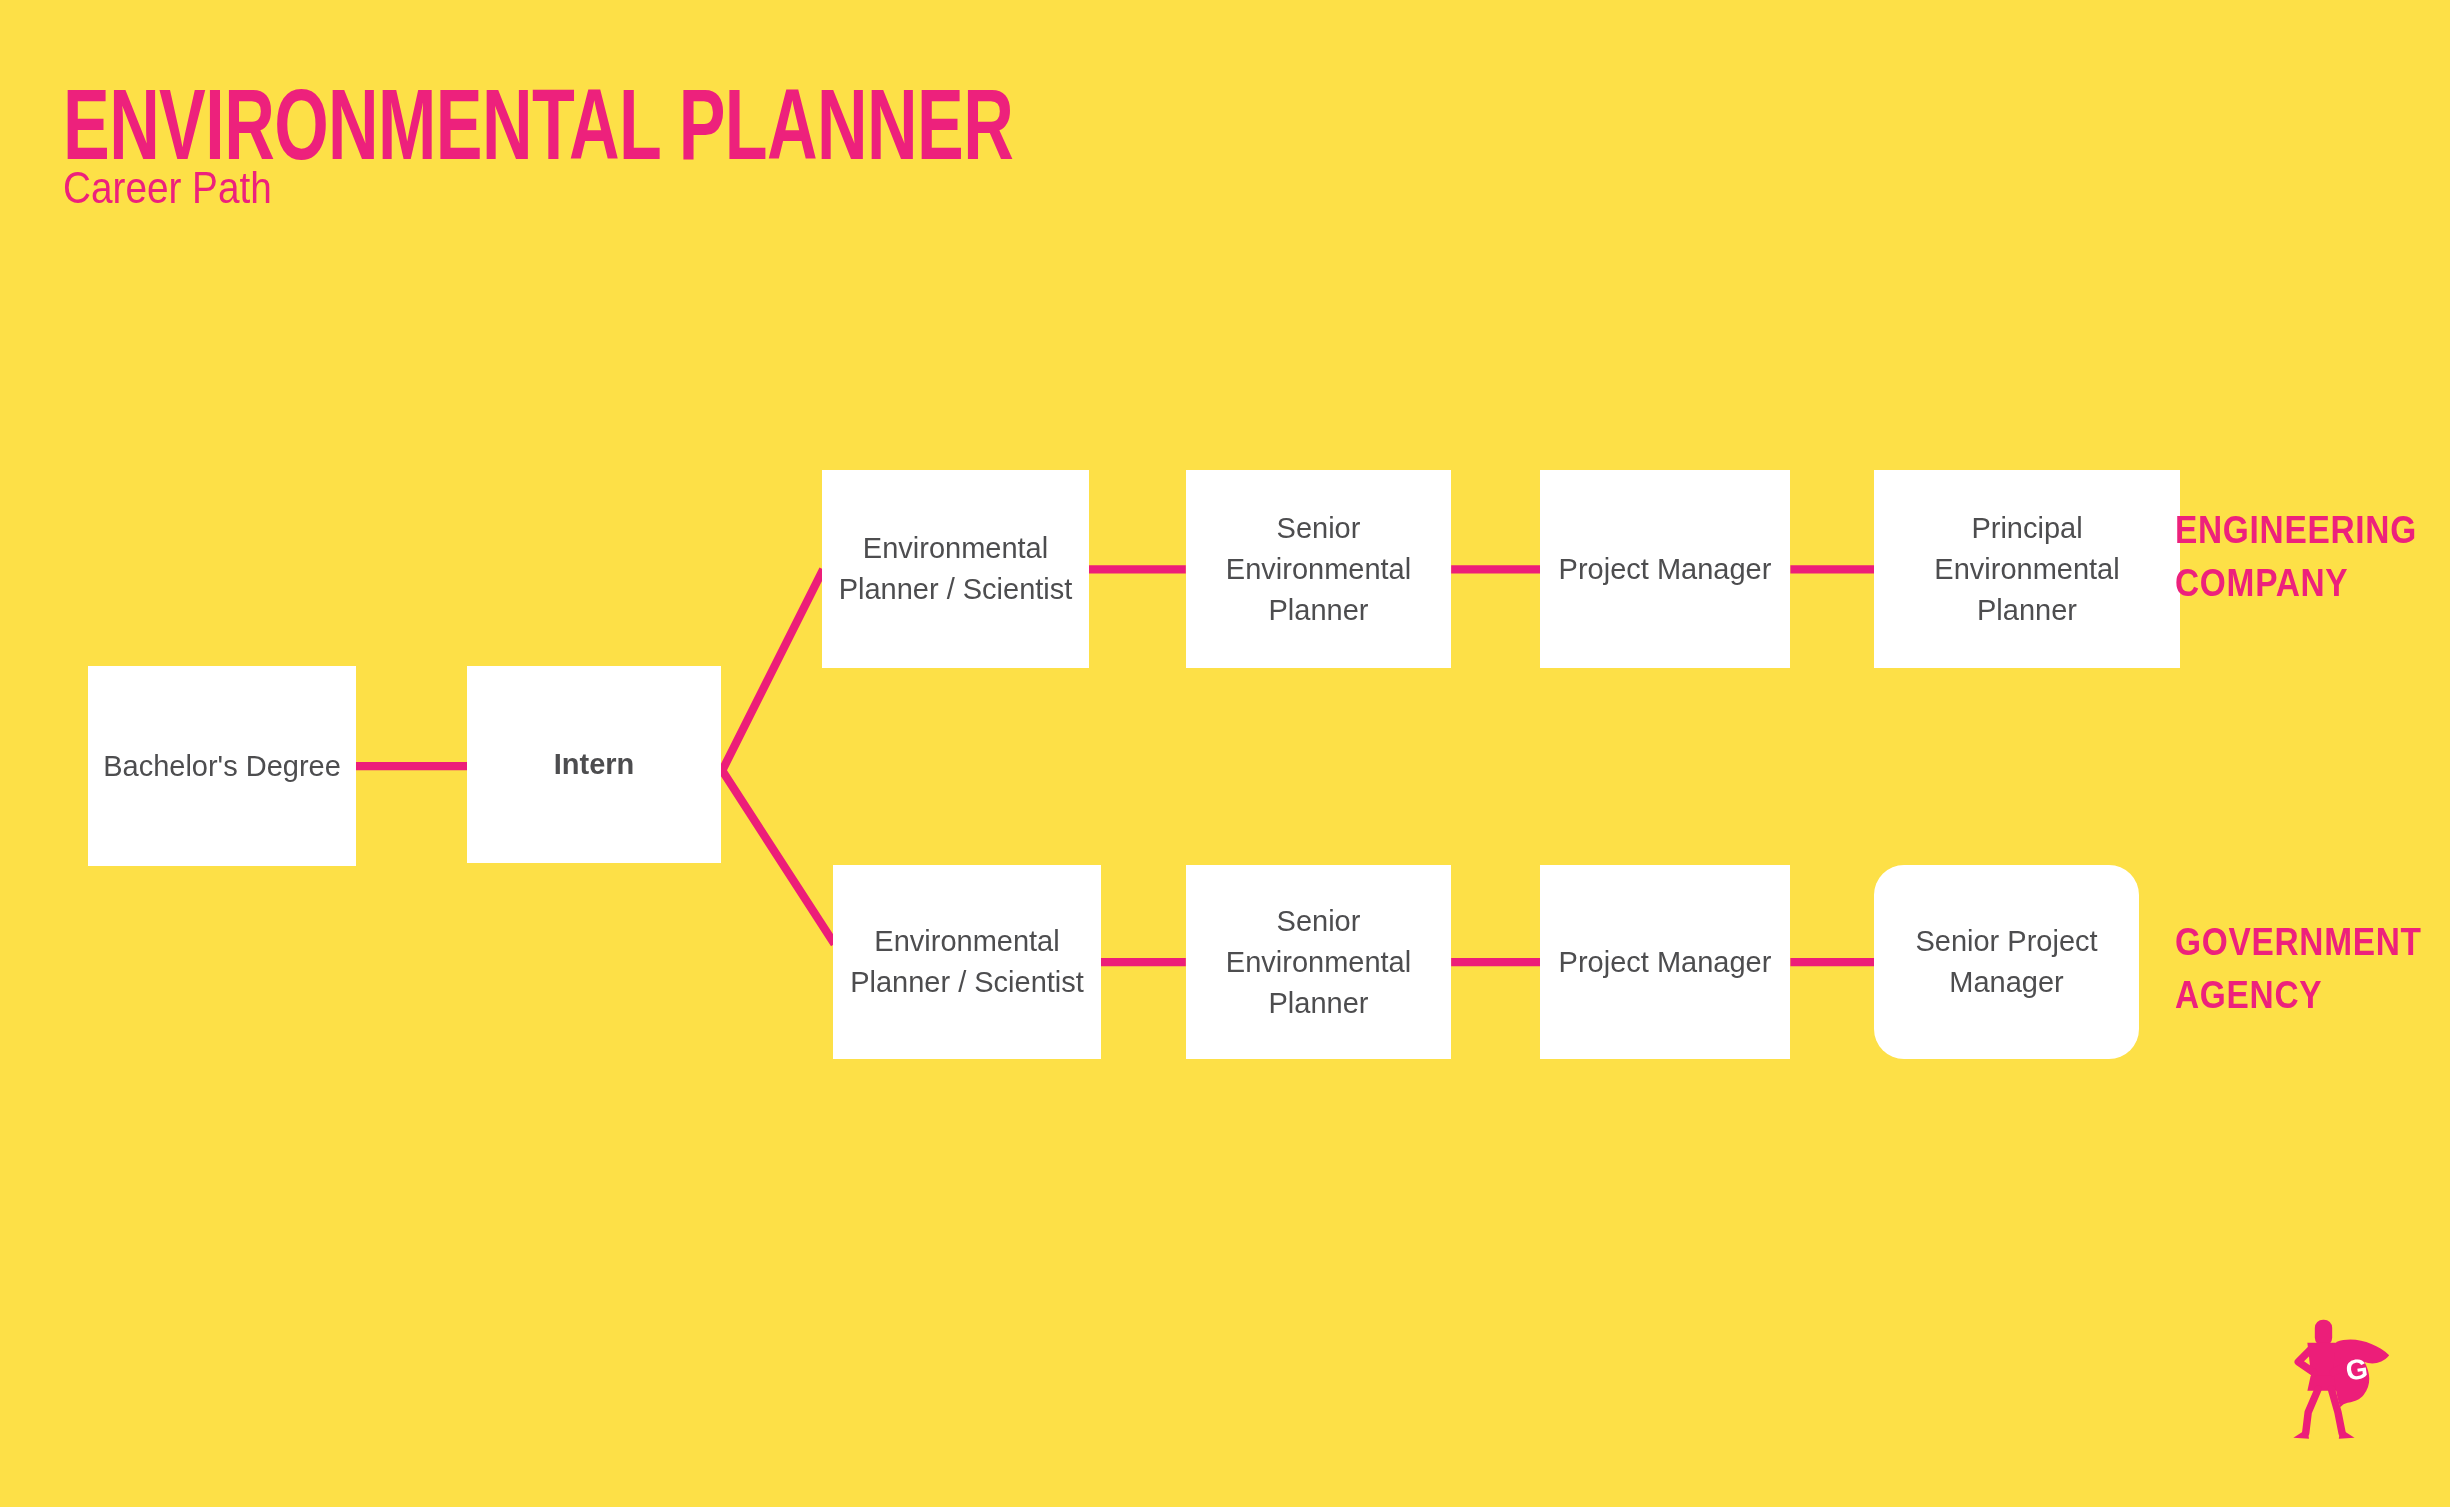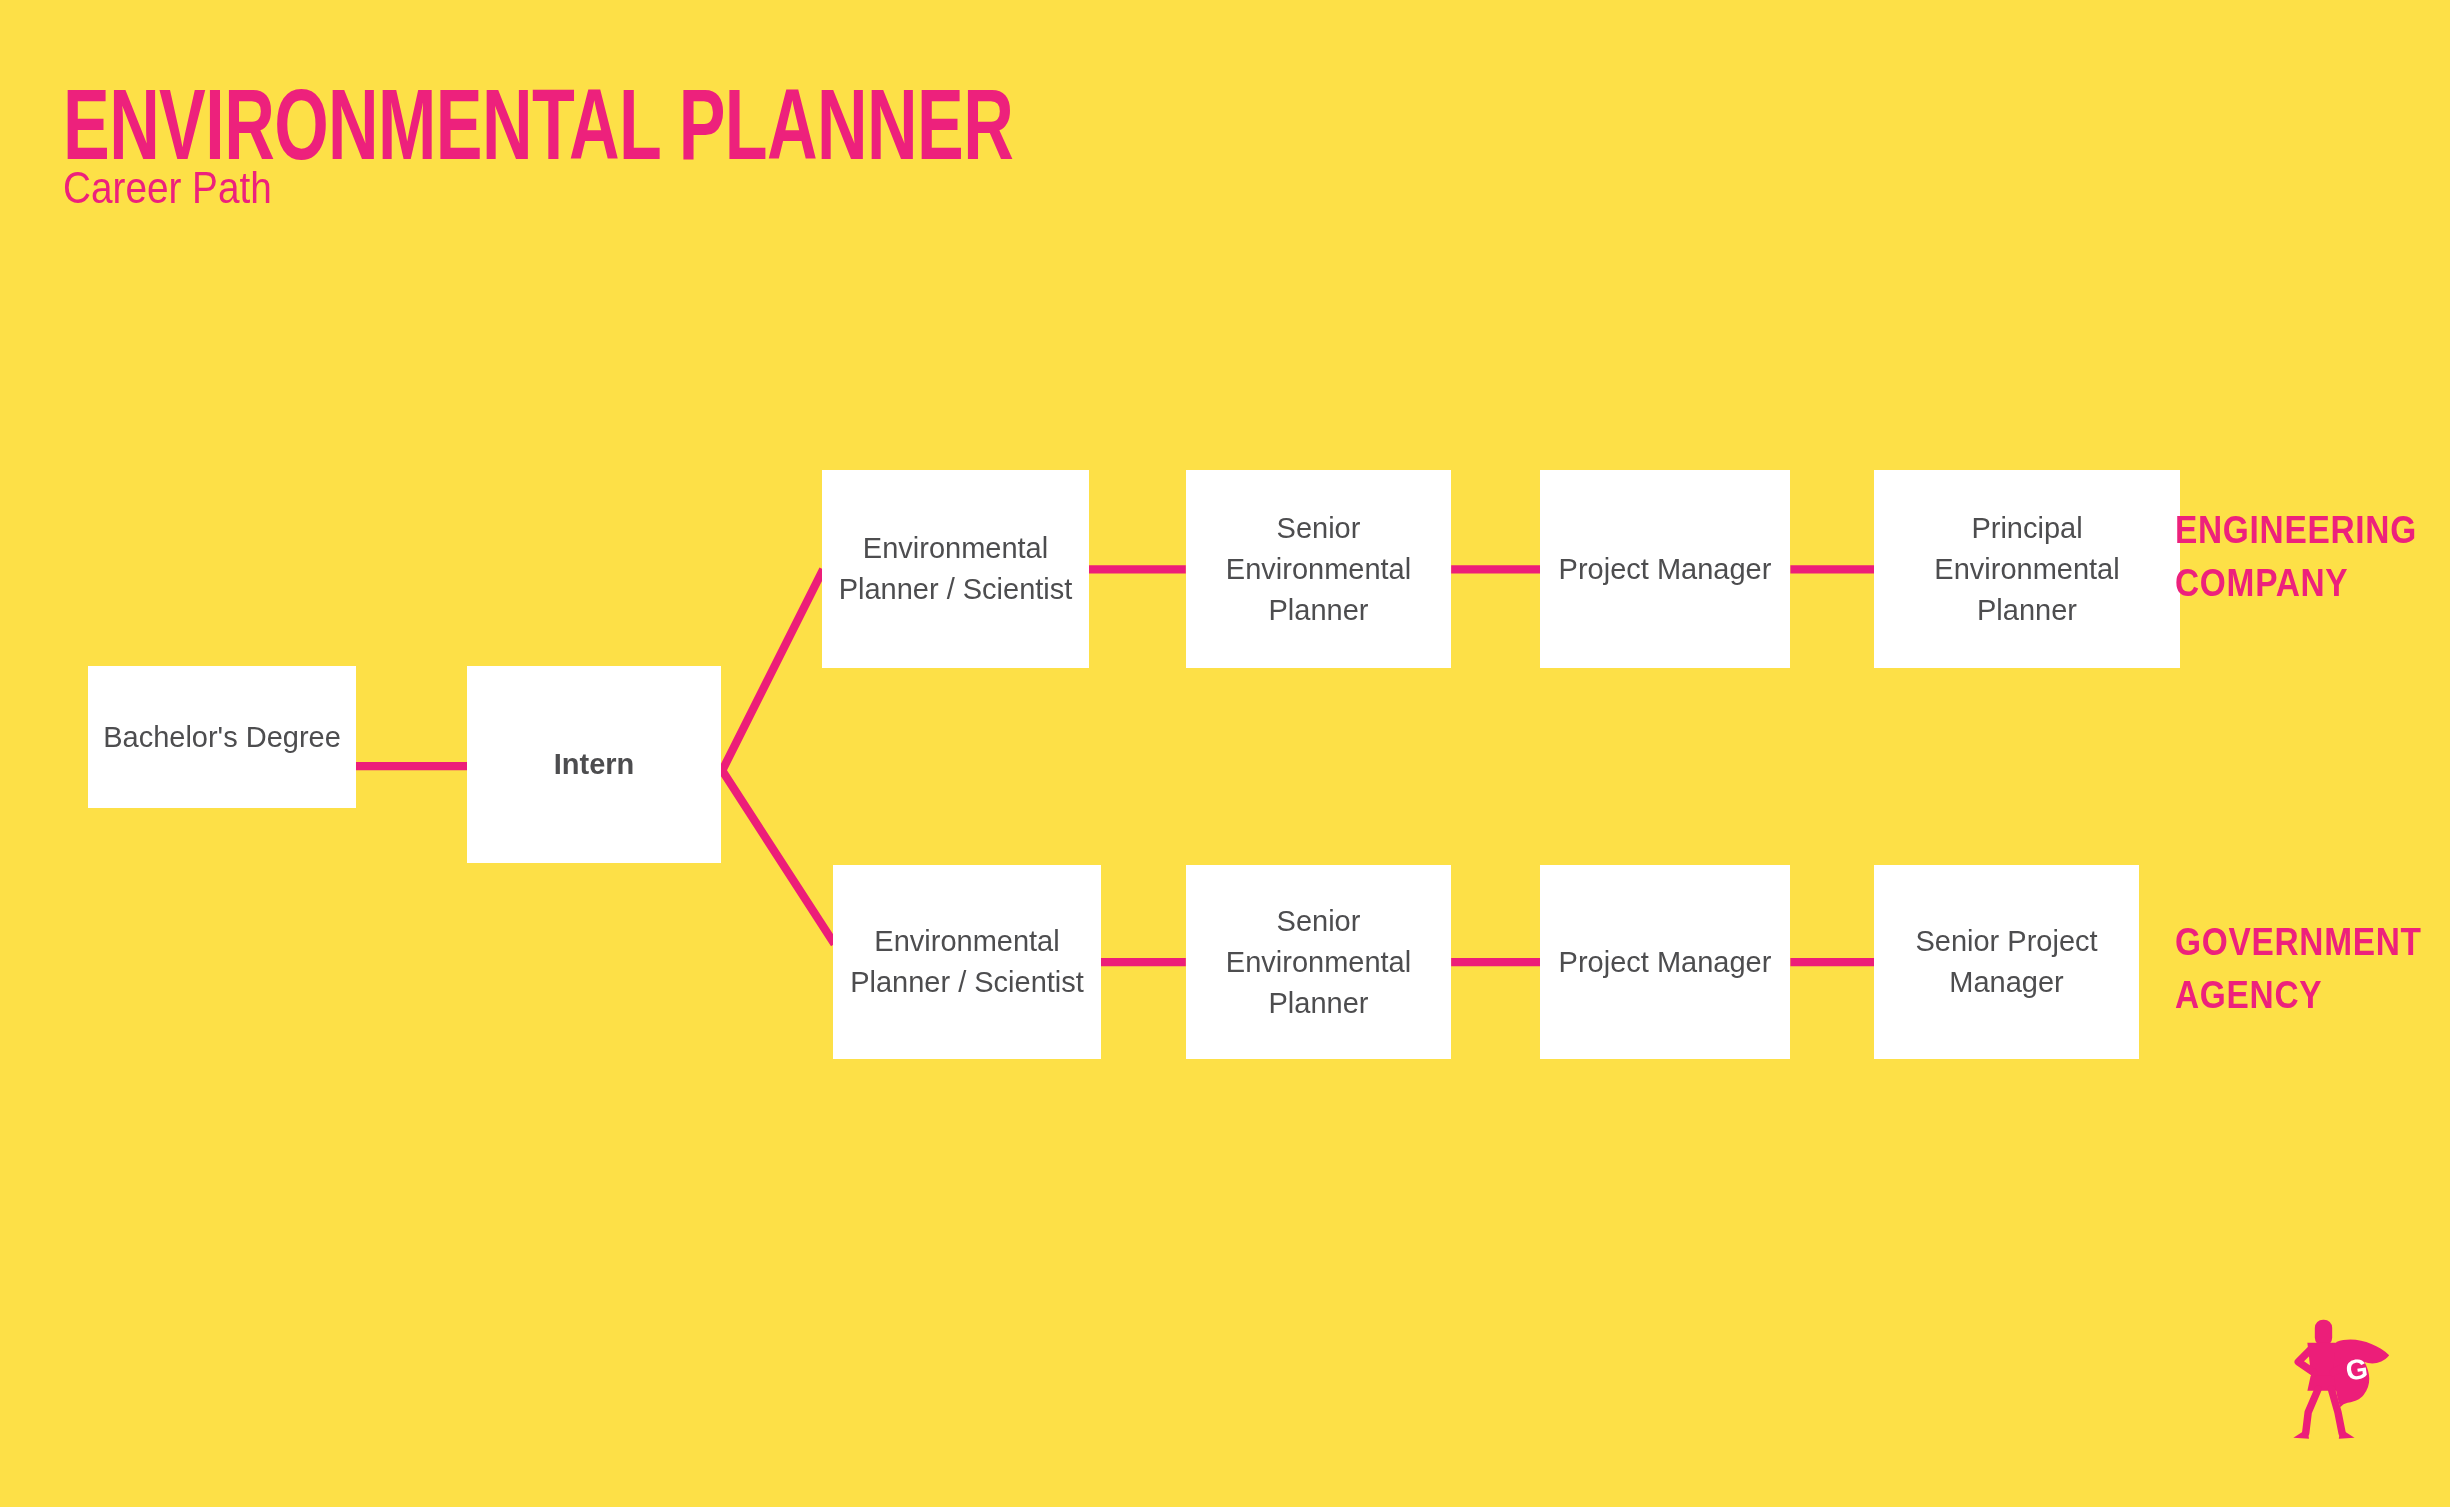--- a/index.html
+++ b/index.html
@@ -28,30 +28,30 @@
   }
   
   .node{
     position:absolute;background:#FFFFFF;
     display:flex;flex-direction:column;justify-content:center;align-items:center;
     text-align:center;color:#4D4D4F;
     font-size:29px;line-height:41px;font-weight:400;
   }
   .node .ln{white-space:nowrap;}
   
-  .n-bachelors{left:88px;top:666px;width:268px;height:142px;justify-content:center;}
+  .n-bachelors{left:88px;top:666px;width:268px;height:200px;justify-content:center;}
   .n-intern   {left:467px;top:666px;width:254px;height:197px;font-weight:bold;}
   .r-top .c2  {left:822px;top:470px;width:267px;height:198px;}
   .r-top .c3  {left:1186px;top:470px;width:265px;height:198px;}
   .r-top .c4  {left:1540px;top:470px;width:250px;height:198px;}
   .r-top .c5  {left:1874px;top:470px;width:306px;height:198px;}
   .r-bot .c2  {left:833px;top:865px;width:268px;height:194px;}
   .r-bot .c3  {left:1186px;top:865px;width:265px;height:194px;}
   .r-bot .c4  {left:1540px;top:865px;width:250px;height:194px;}
-  .r-bot .c5  {left:1874px;top:865px;width:265px;height:194px;}
+  .r-bot .c5  {left:1874px;top:865px;width:265px;height:194px;border-radius:30px;}
   
   .track-label{
     position:absolute;left:2175px;
     color:#ED217C;font-size:38px;font-weight:bold;line-height:53px;
     letter-spacing:0.8px;white-space:nowrap;
     transform:scaleX(0.88);transform-origin:left top;
   }
   .tl-top{top:504px;}
   .tl-bot{top:916px;}
   

